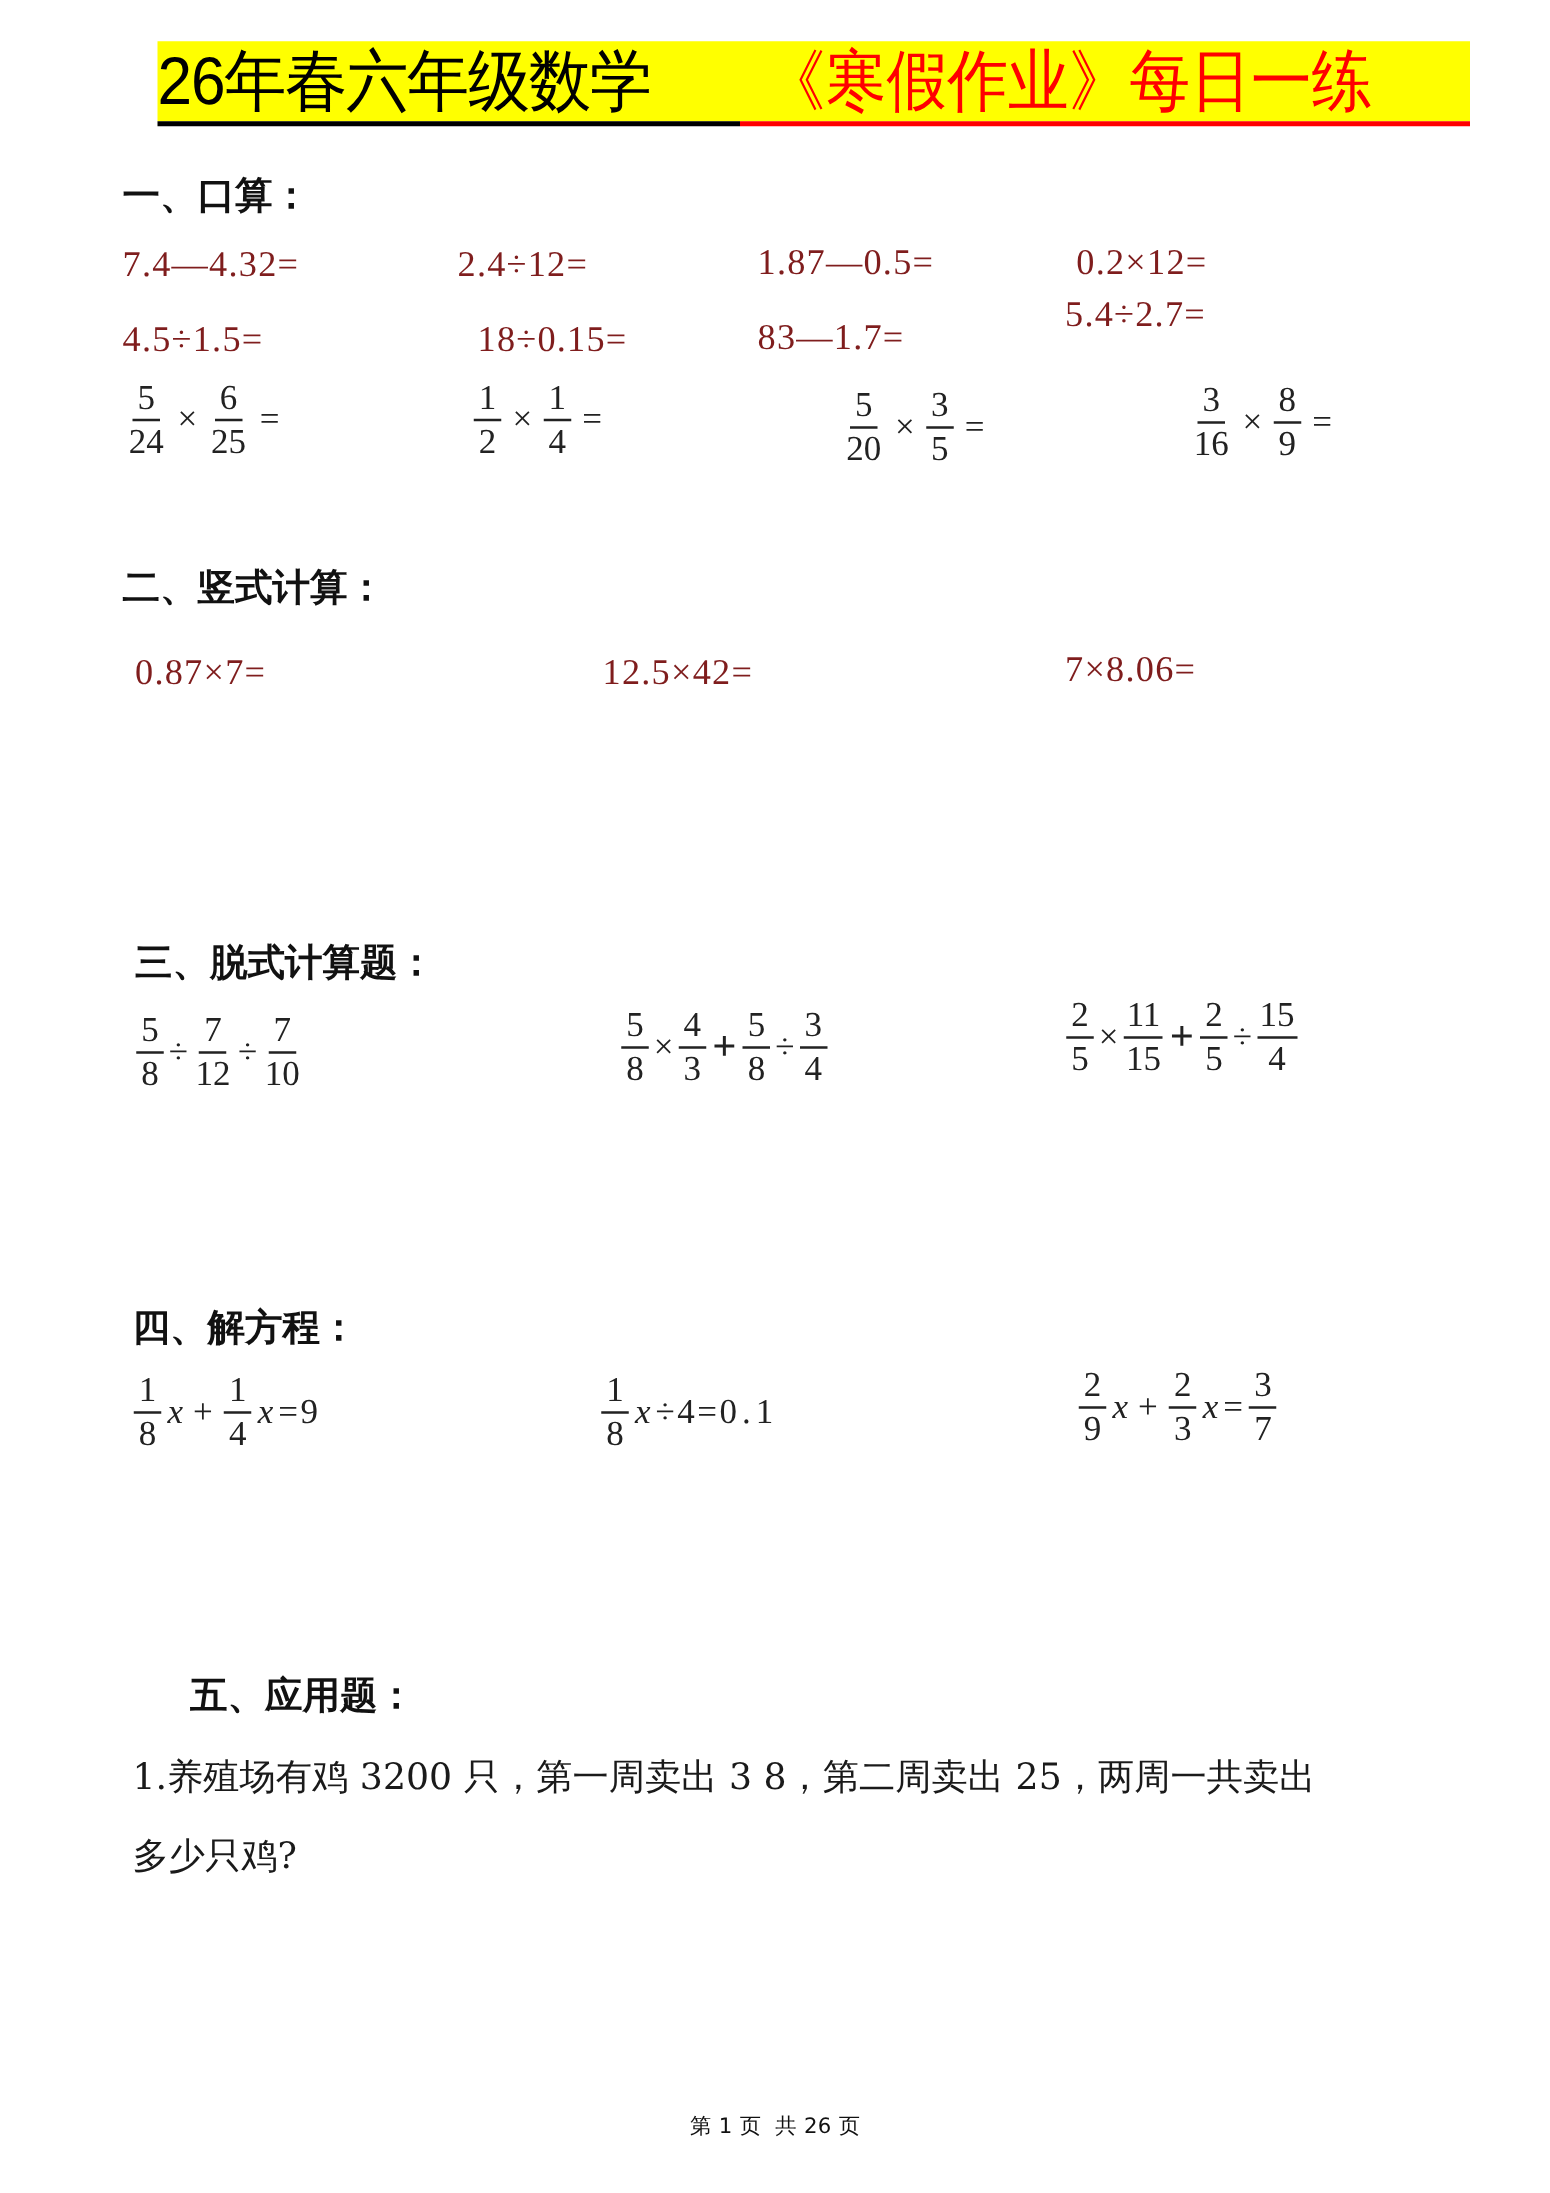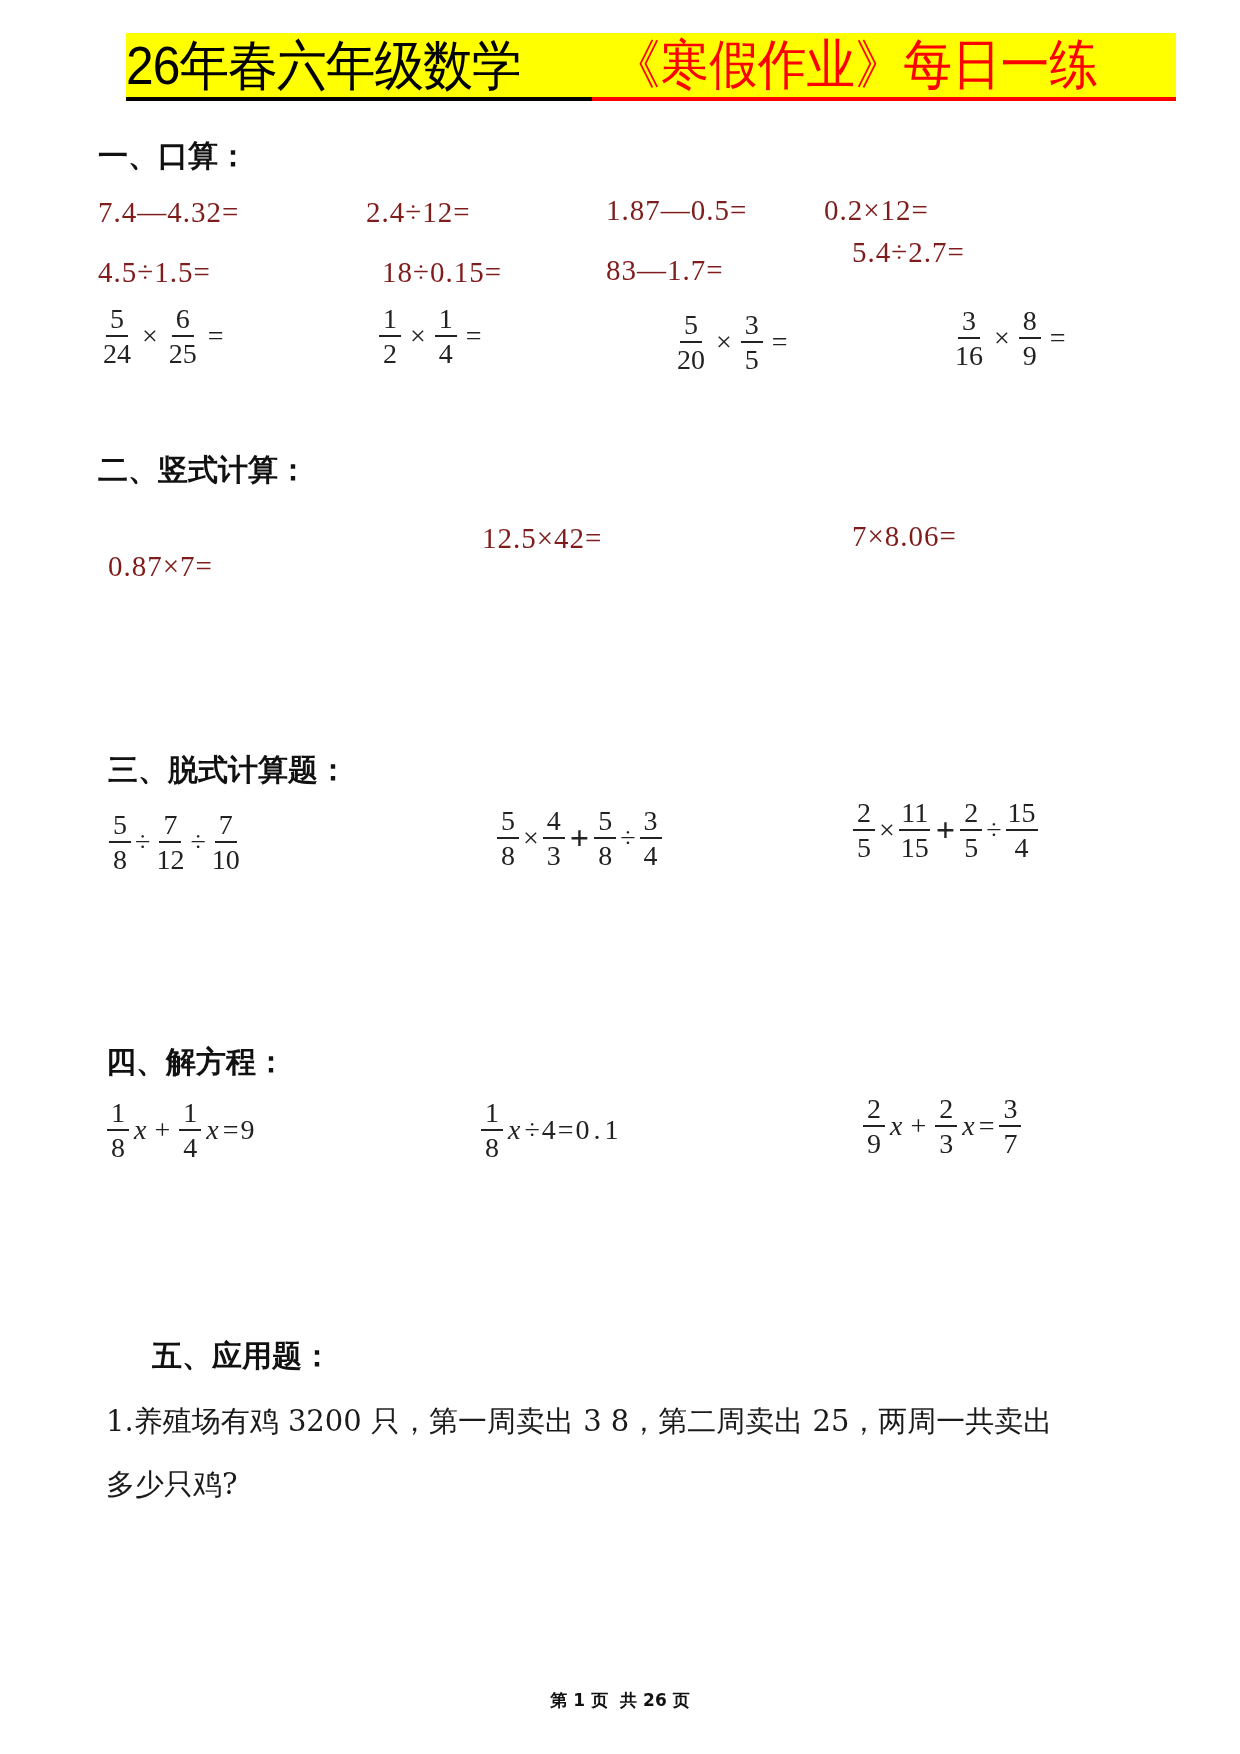--- a/index.html
+++ b/index.html
@@ -129,21 +129,21 @@
       color: #1a1a1a;
       white-space: nowrap;
     }
     .footer {
       position: absolute;
       left: 0;
       width: 1240px;
       top: 1689px;
       text-align: center;
       font-family: "DejaVu Sans", "Liberation Sans", sans-serif;
-      font-weight: bold;
+      font-weight: normal;
       font-size: 17px;
       color: #111;
       word-spacing: 6px;
     }
     .footer span { margin: 0 3px; }
   </style>
 </head>
 <body>
 
 <div class="banner">
@@ -151,21 +151,21 @@
   <span class="banner-red">《寒假作业》每日一练</span>
 </div>
 <div class="underline-black"></div>
 <div class="underline-red"></div>
 
 <div class="section-title" style="left:98px; top:136px;">一、口算：</div>
 
 <div class="expr" style="left:98px; top:196px;">7.4—4.32=</div>
 <div class="expr" style="left:366px; top:196px;">2.4÷12=</div>
 <div class="expr" style="left:606px; top:194px;">1.87—0.5=</div>
-<div class="expr" style="left:824px; top:194px;">0.2×12=</div>
+<div class="expr" style="left:861px; top:194px;">0.2×12=</div>
 
 <div class="expr" style="left:98px; top:256px;">4.5÷1.5=</div>
 <div class="expr" style="left:382px; top:256px;">18÷0.15=</div>
 <div class="expr" style="left:606px; top:254px;">83—1.7=</div>
 <div class="expr" style="left:852px; top:236px;">5.4÷2.7=</div>
 
 <div class="math" style="left:98px; top:304px;">
   <span class="frac">
     <span class="num">5</span>
     <span class="den">24</span>
@@ -208,21 +208,21 @@
   </span>
   <span class="op">×</span>
   <span class="frac">
     <span class="num">8</span>
     <span class="den">9</span>
   </span>
   <span class="op">=</span>
 </div>
 
 <div class="section-title" style="left:98px; top:450px;">二、竖式计算：</div>
-<div class="expr" style="left:108px; top:550px;">0.87×7=</div>
+<div class="expr" style="left:108px; top:522px;">0.87×7=</div>
 <div class="expr" style="left:482px; top:522px;">12.5×42=</div>
 <div class="expr" style="left:852px; top:520px;">7×8.06=</div>
 
 <div class="section-title" style="left:108px; top:750px;">三、脱式计算题：</div>
 
 <div class="math" style="left:106px; top:810px;">
   <span class="frac">
     <span class="num">5</span>
     <span class="den">8</span>
   </span>

